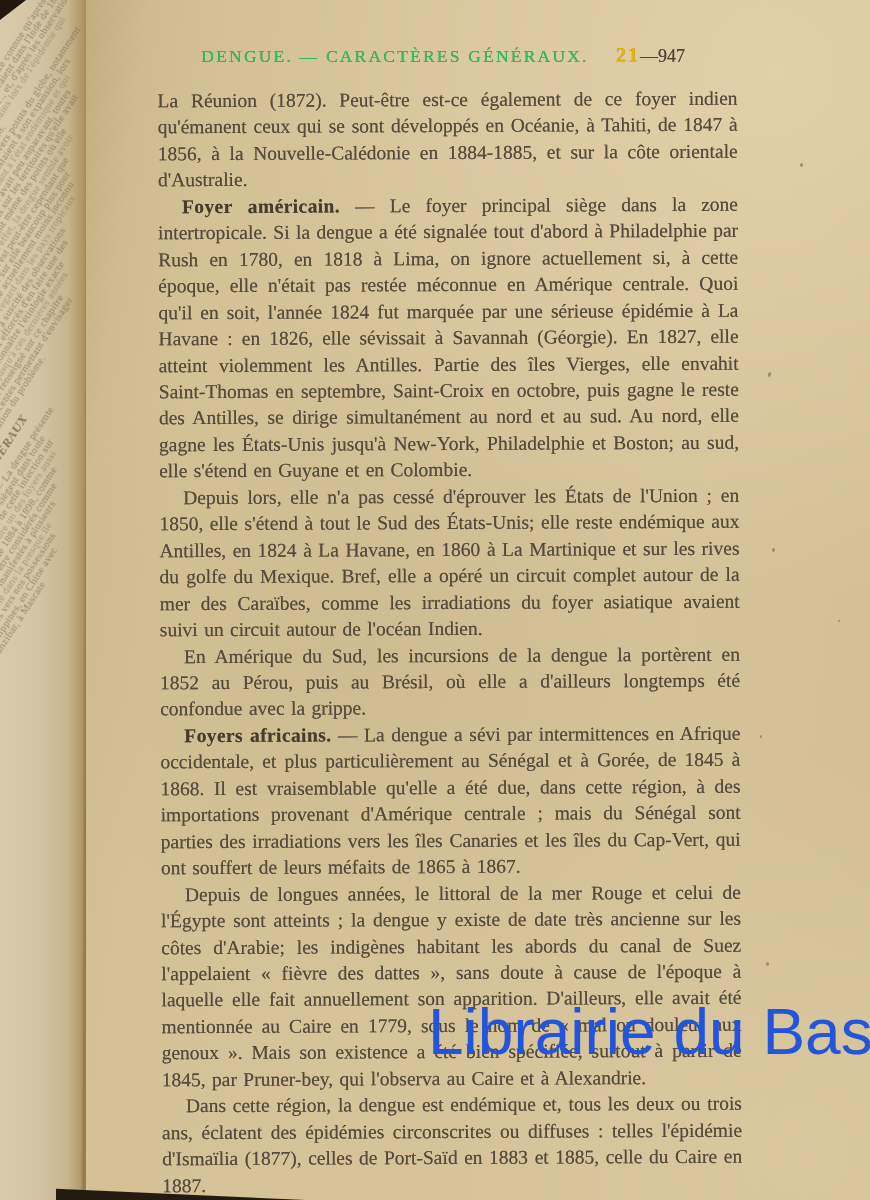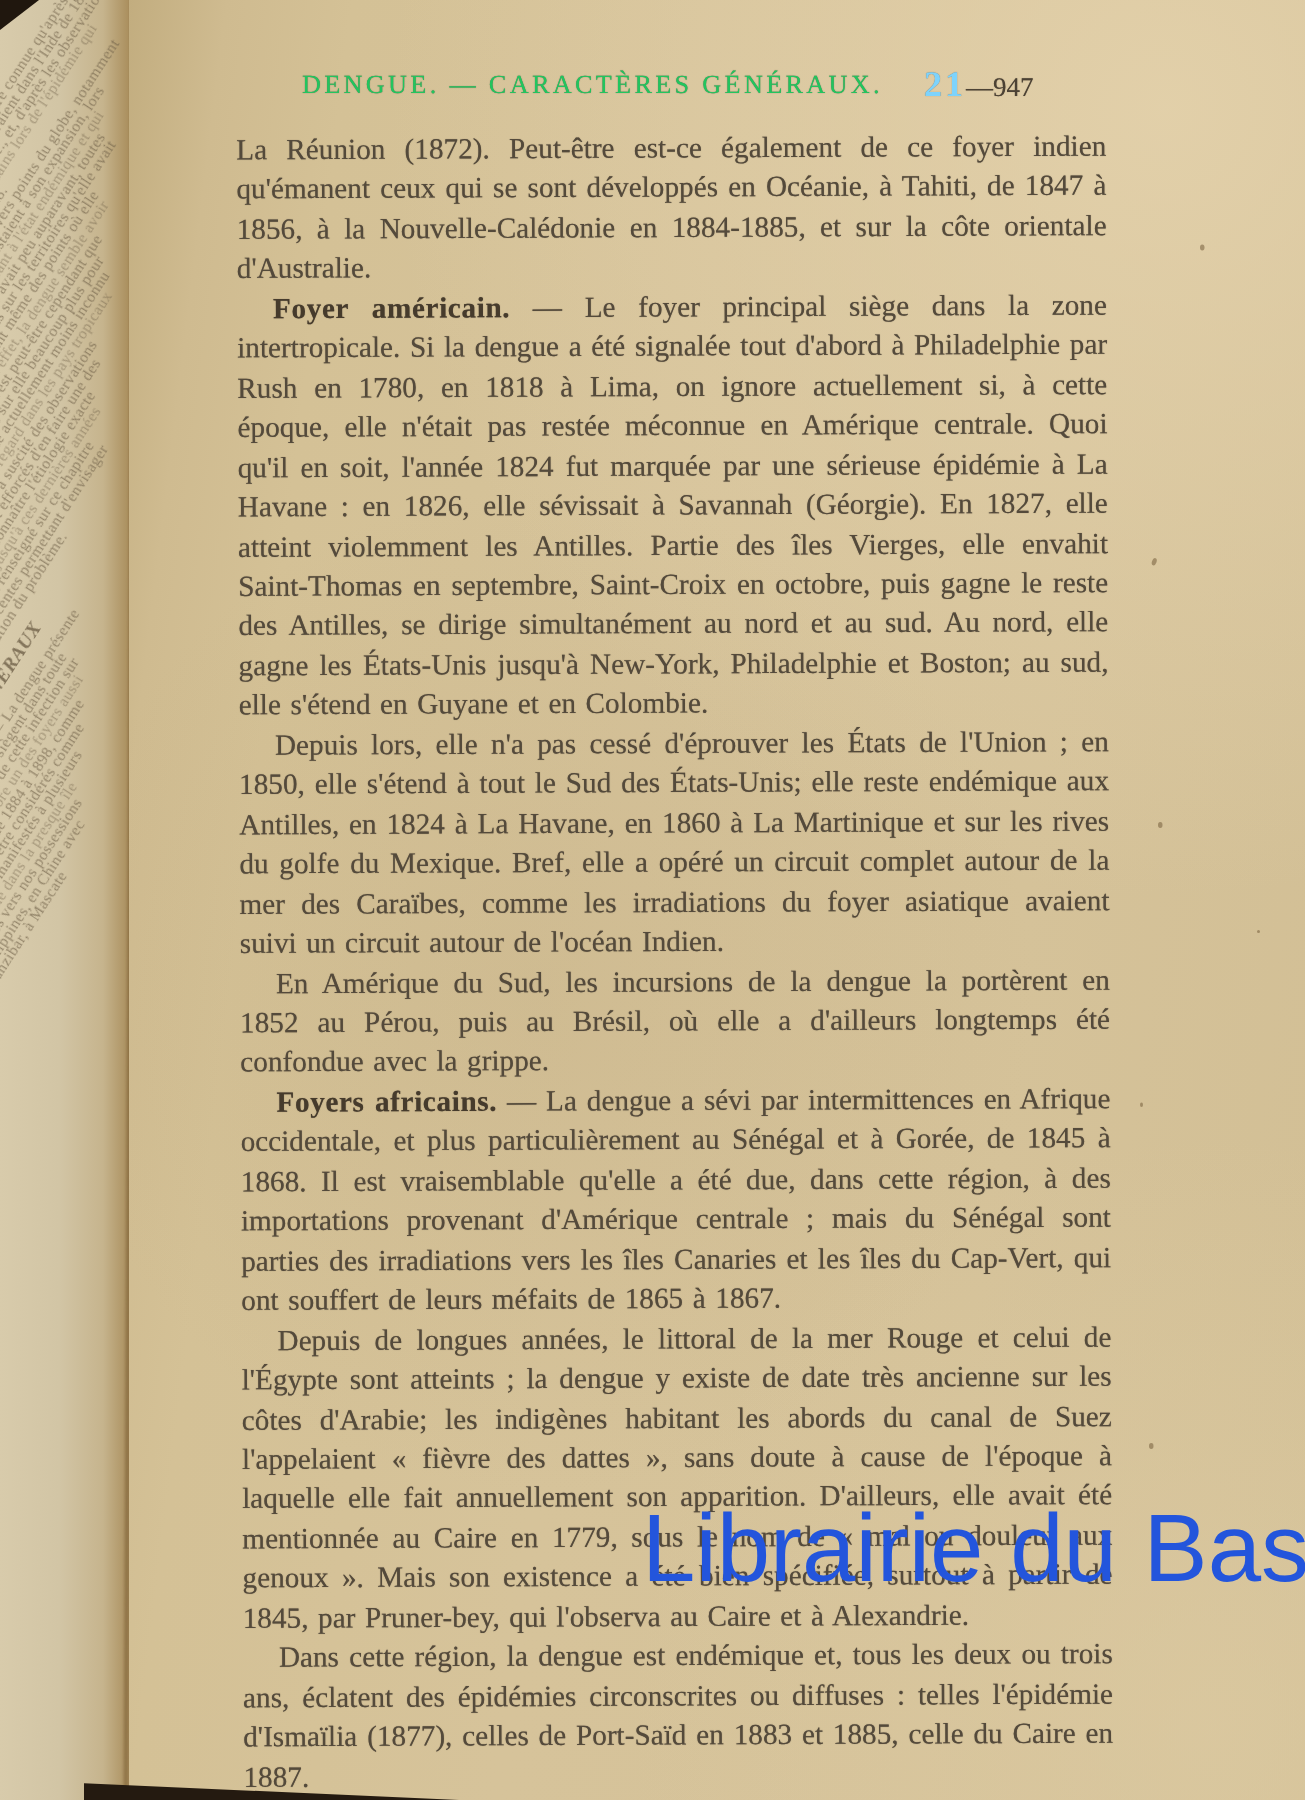--- a/index.html
+++ b/index.html
@@ -59,21 +59,21 @@
   
   .running-title{
     position:absolute;left:160px;top:46px;width:470px;text-align:center;
     font-size:17.5px;letter-spacing:2.2px;color:#22c55e;
     text-shadow:0 0 .6px rgba(71,61,47,.75);
   }
   .page-num{
     position:absolute;left:616px;top:44px;font-size:18px;color:#4c4234;
     text-shadow:0 0 .5px rgba(76,66,52,.7);
   }
-  .page-num .stamp{font-weight:bold;font-size:24px;color:#7dd3fc;letter-spacing:2px;}
+  .page-num .stamp{font-weight:bold;font-size:20px;color:#eab308;letter-spacing:2px;}
 
   
   .text-column{
     position:absolute;left:160px;top:87px;width:580px;
     font-size:19.5px;line-height:26.45px;color:#544a3b;
     text-align:justify;word-spacing:1.5px;
     text-shadow:0 0 .6px rgba(84,74,59,.72);
     transform:rotate(-.25deg);
   }
   .para{margin:0;}

